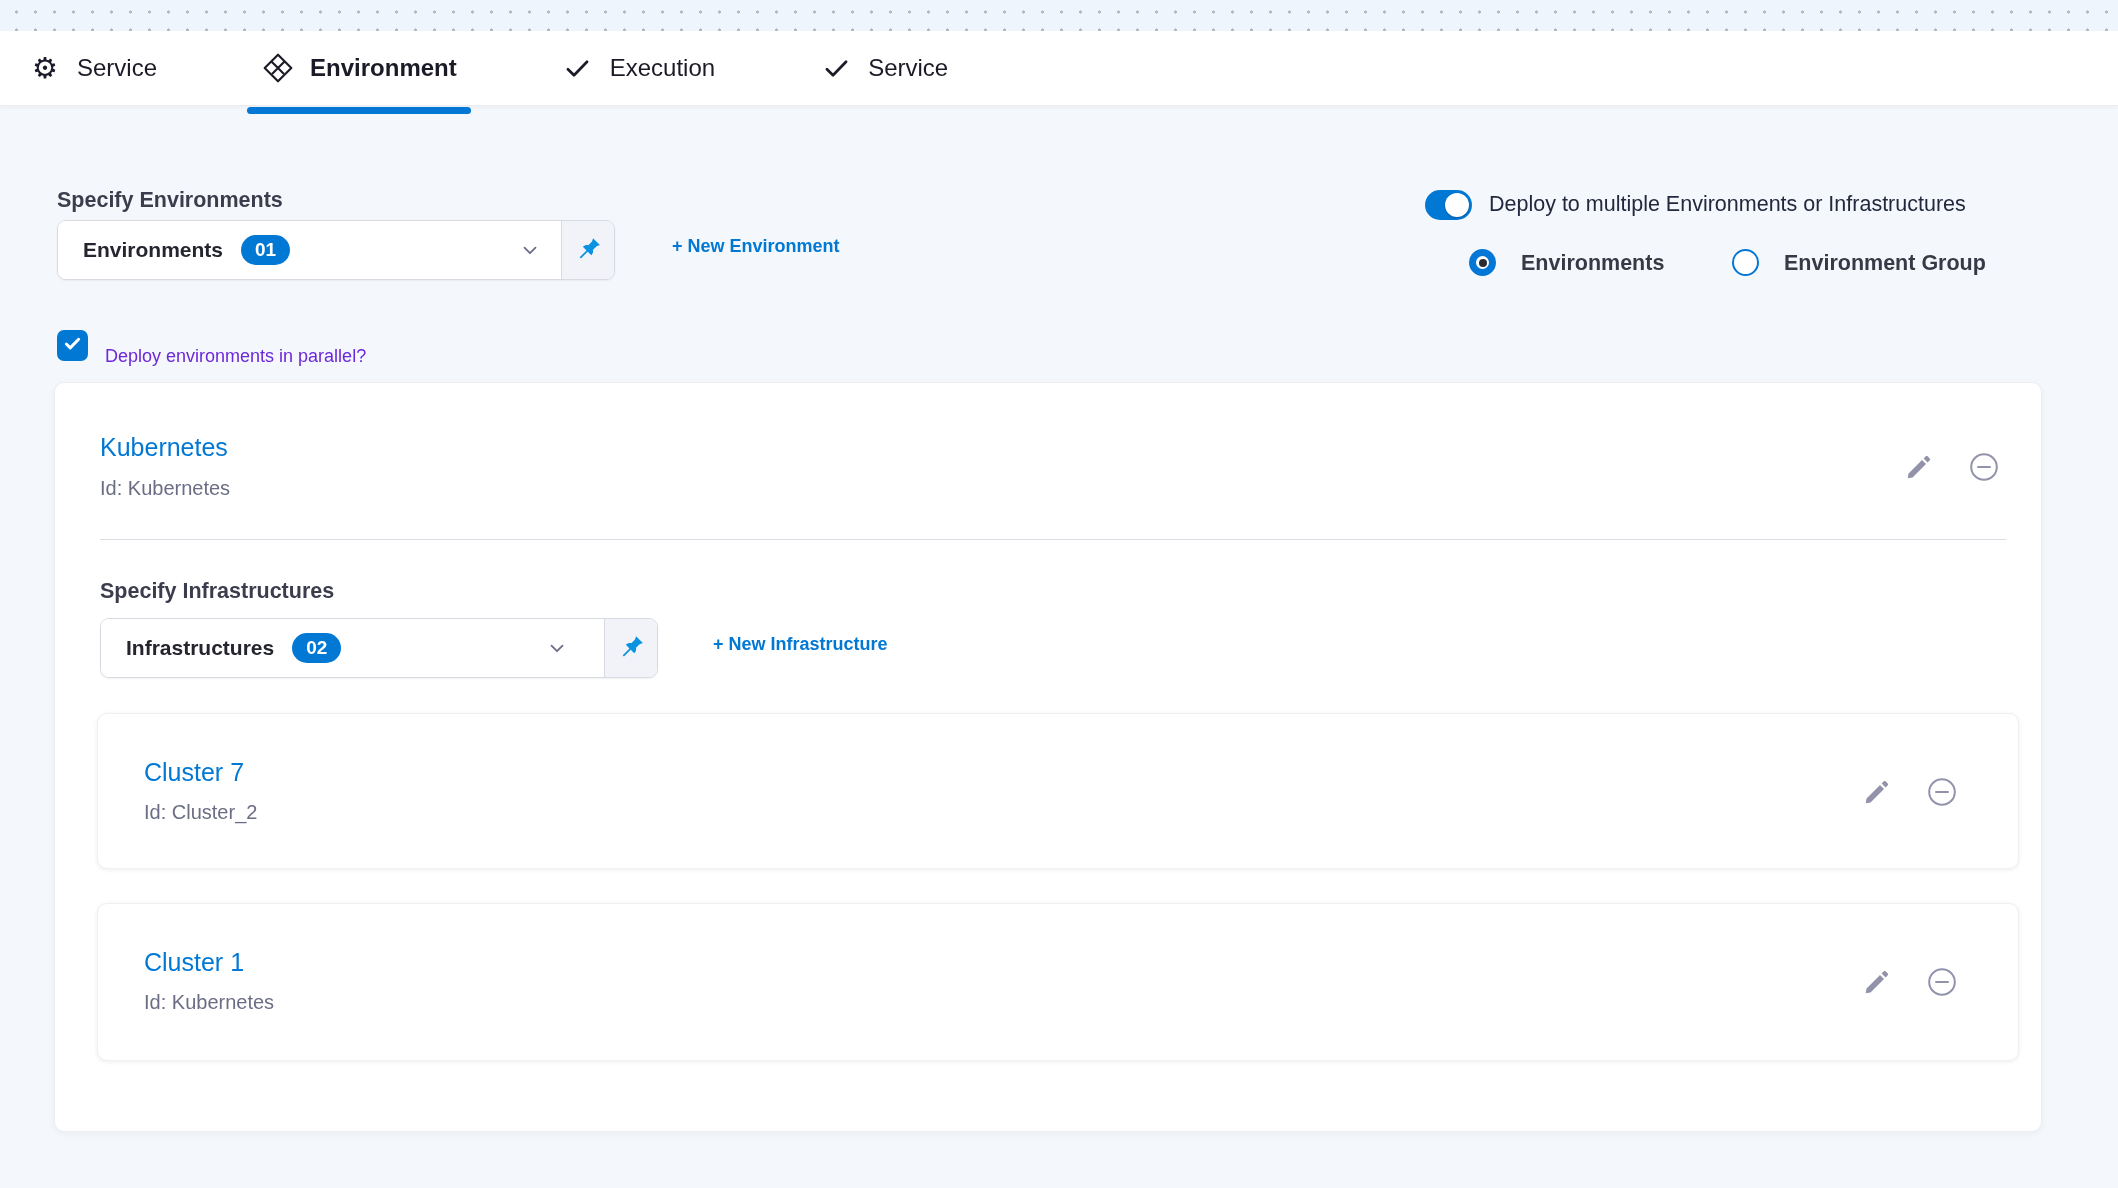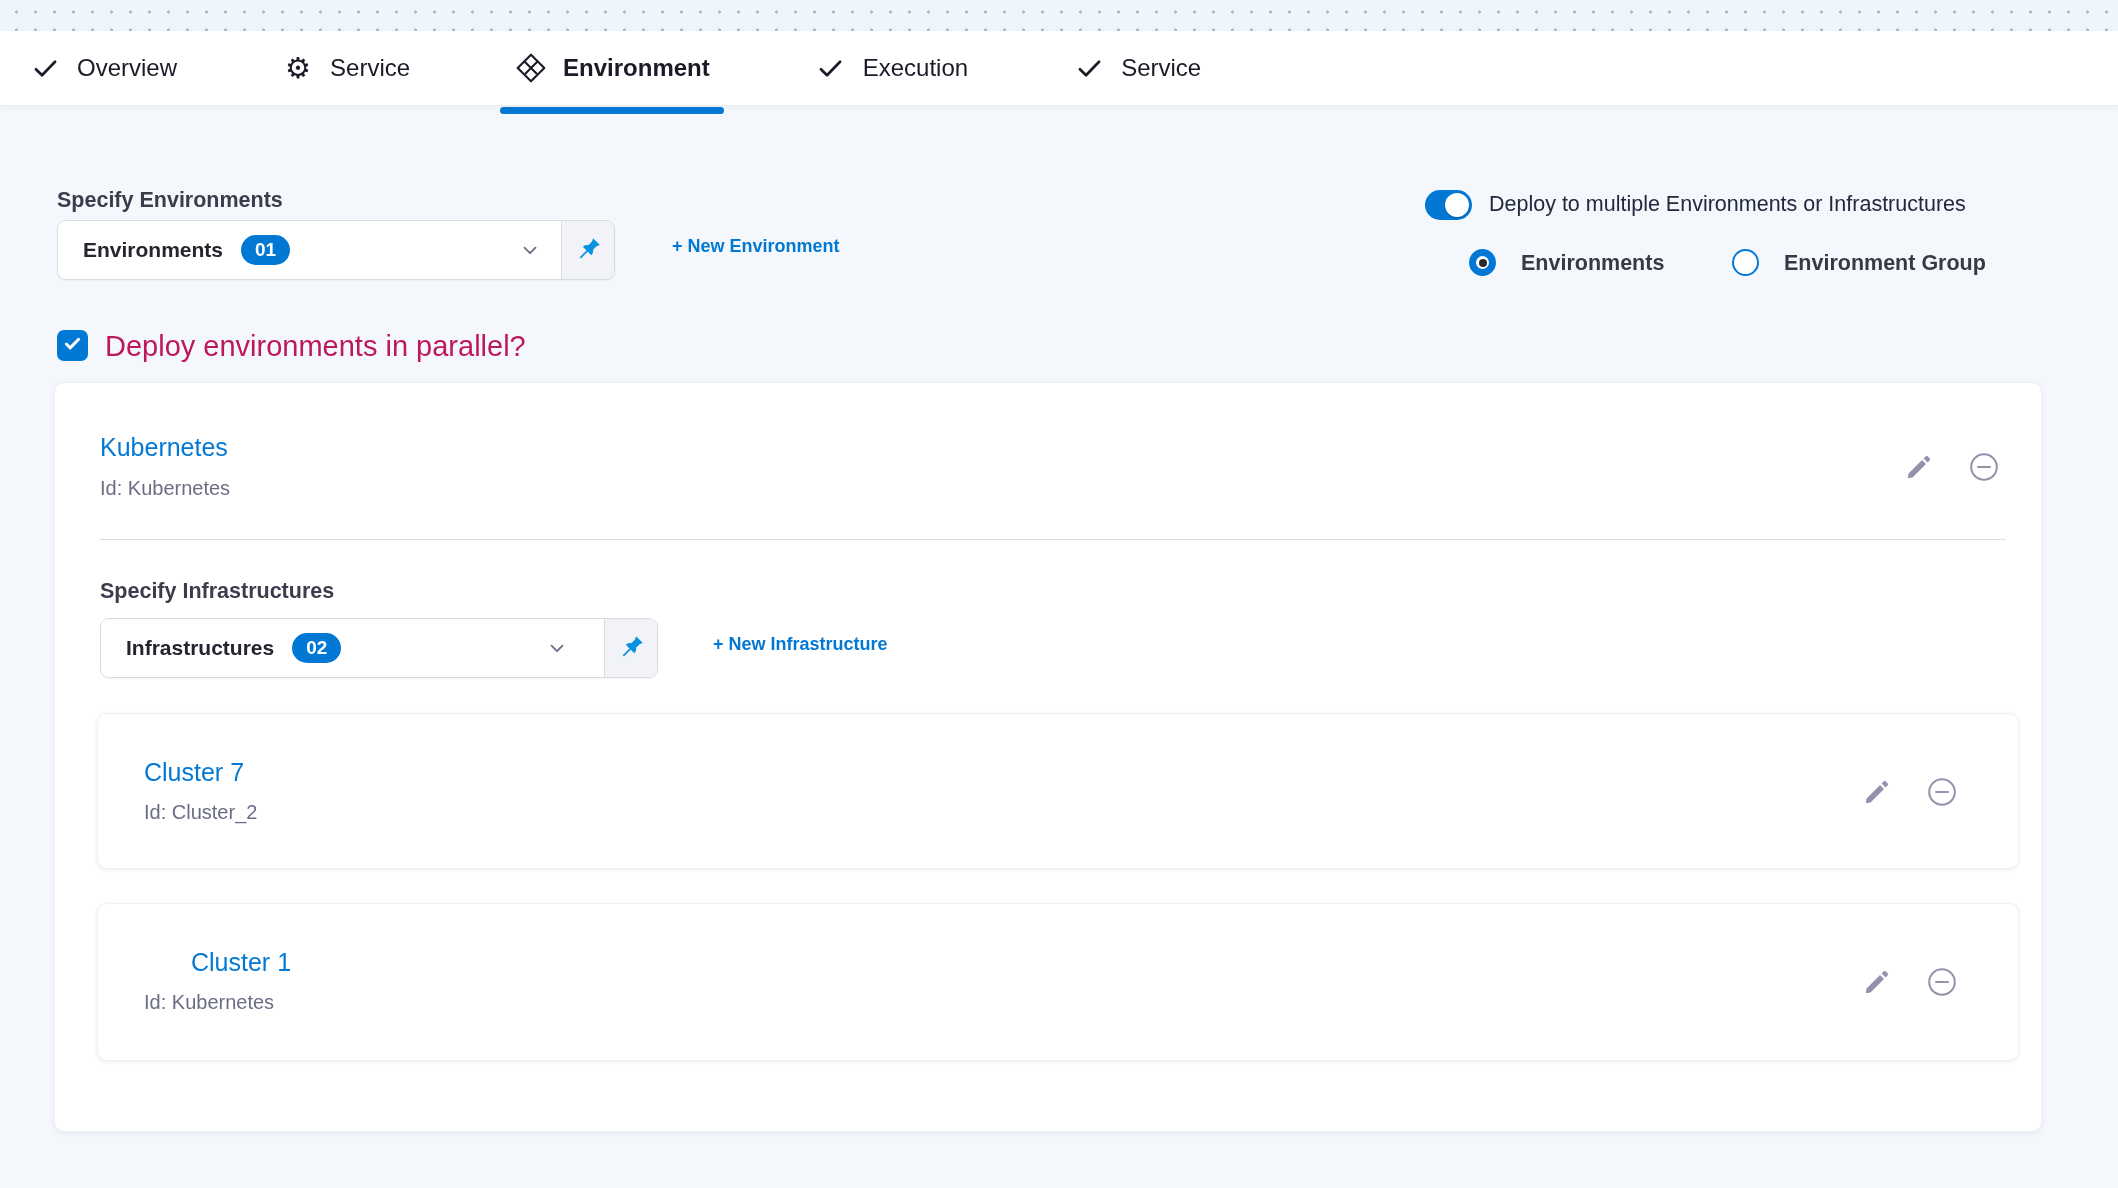--- a/index.html
+++ b/index.html
@@ -100,21 +100,21 @@
   }
   .radio.unselected{border:2px solid #0377d6;}
   .radio-label{position:absolute;font-size:21.5px;font-weight:600;color:#383946;cursor:pointer;}
 
   
   .checkbox{
     position:absolute;left:57px;top:330px;width:31px;height:31px;
     background:#0278d5;border-radius:7px;cursor:pointer;
     display:flex;align-items:center;justify-content:center;
   }
-  .checkbox-label{position:absolute;left:105px;top:330px;font-size:29px;font-weight:500;color:#be185d;}
+  .checkbox-label{position:absolute;left:105px;top:346px;font-size:18px;font-weight:500;color:#6d28d9;}
 
   
   .outer-card{
     position:absolute;left:54px;top:382px;width:1988px;height:750px;
     background:#ffffff;border:1px solid #eceef2;border-radius:10px;
     box-shadow:0 2px 6px rgba(40,41,61,0.05);
     box-sizing:border-box;
     text-align:center;
   }
   .entity-name{position:absolute;font-size:25px;font-weight:500;color:#0278d5;cursor:pointer;}
@@ -130,28 +130,20 @@
   }
 </style>
 </head>
 <body>
 
 <div class="screen">
 
   <div class="canvas-strip"></div>
 
   <div class="tabbar">
-    <div class="tab">
-      <span class="tab-icon">
-        <svg width="27" height="27" viewBox="0 0 24 24">
-            <path d="M3.5 12.6l5.4 5.4L20.5 6" fill="none" stroke="#1b1b28" stroke-width="2.4" stroke-linecap="round" stroke-linejoin="round"></path>
-          </svg>
-      </span>
-      <span>Overview</span>
-    </div>
     <div class="tab">
       <span class="tab-icon">
           <span class="gear-glyph">⚙</span>
         </span>
       <span>Service</span>
     </div>
     <div class="tab active">
       <span class="tab-icon">
         <svg width="34" height="34" viewBox="0 0 24 24" fill="none" stroke="#1b1b28" stroke-width="1.5" stroke-linejoin="round">
           <path d="M12 2.6L21.4 12 12 21.4 2.6 12z"></path>
@@ -280,21 +272,21 @@
         <span>
           <svg width="32" height="32" viewBox="0 0 24 24" fill="none" stroke="#9293ab" stroke-width="1.5">
               <circle cx="12" cy="12" r="9.6"></circle>
               <path d="M7.5 12h9" stroke-linecap="round"></path>
             </svg>
         </span>
       </button>
     </div>
 
     <div class="infra-card" style="top:520px;height:158px;">
-      <div class="entity-name" style="left:46px;top:44px;margin-left:47px;">Cluster 1</div>
+      <div class="entity-name" style="left:46px;top:44px;">Cluster 1</div>
       <div class="entity-id" style="left:46px;top:87px;">Id: Kubernetes</div>
       <button class="icon-btn" style="left:1764px;top:63px;">
         <span>
           <svg width="30" height="30" viewBox="0 0 24 24" fill="#9293ab">
               <path d="M3.6 17.2L3 21l3.8-.6L17.6 9.6l-3.2-3.2L3.6 17.2zM20.6 6.6c.4-.4.4-1.1 0-1.5l-1.7-1.7c-.4-.4-1.1-.4-1.5 0l-1.7 1.7 3.2 3.2 1.7-1.7z"></path>
             </svg>
         </span>
       </button>
       <button class="icon-btn" style="left:1828px;top:62px;">
         <span>

